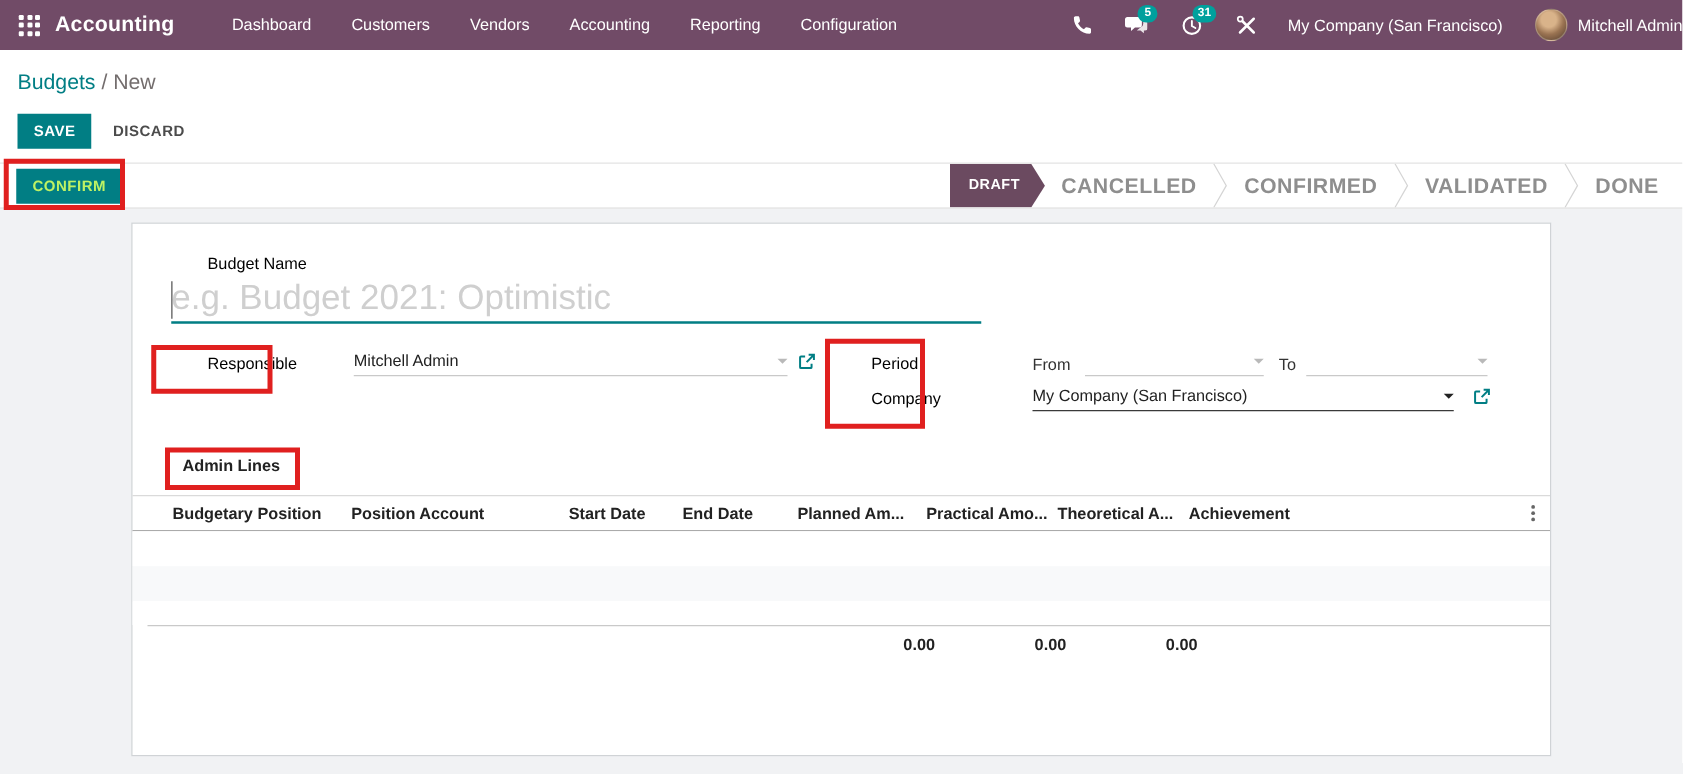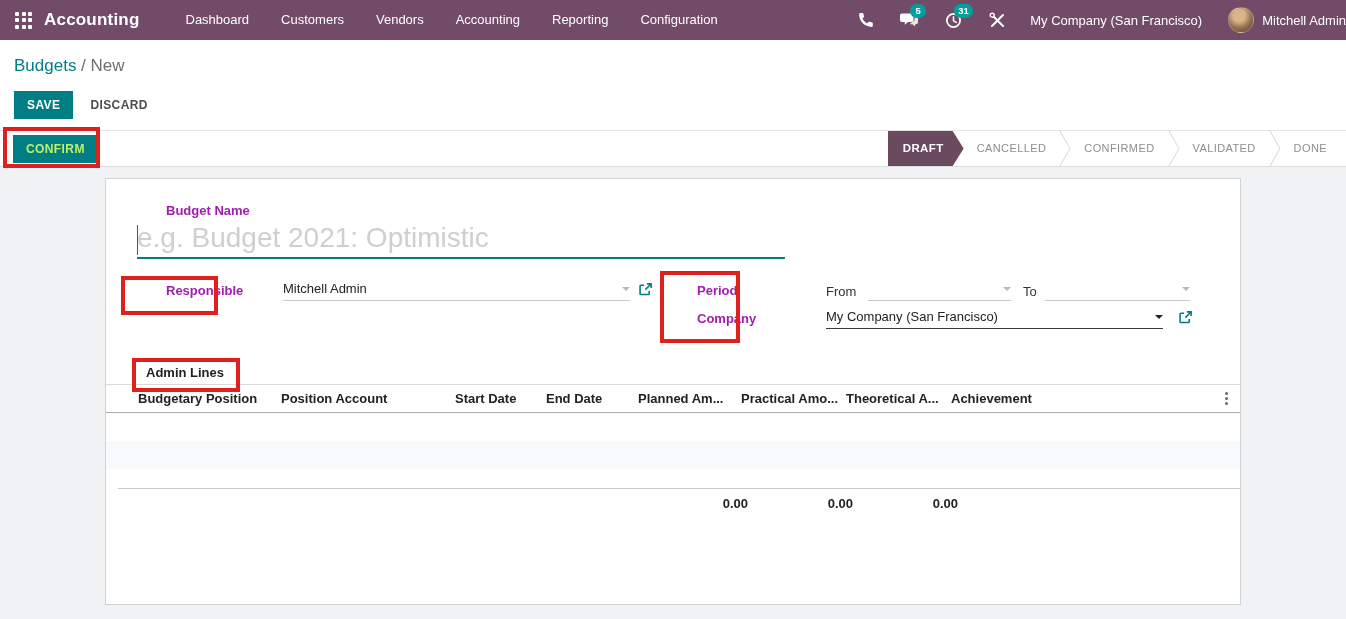--- a/index.html
+++ b/index.html
@@ -46,29 +46,29 @@
   .statusrow { position:absolute; left:0; top:130px; width:100%; height:37px;
                background:#fff; border-top:1px solid #e4e4e4; border-bottom:1px solid #dcdcdc;
                display:flex; align-items:center; }
   .btn-confirm { border:none; color:#bef264; font-size:12px; font-weight:bold;
                  letter-spacing:.4px; padding:0 13px; height:28px; margin-left:13px;
                  cursor:pointer; font-family:"Liberation Sans", sans-serif; }
   .steps { position:absolute; right:6px; top:0; height:35px; display:flex; align-items:stretch;justify-content:center; }
   .step-active { color:#fff; font-size:11.5px; font-weight:bold; letter-spacing:.4px;
                  line-height:35px; padding:0 20px 0 15px; cursor:pointer;
                  clip-path:polygon(0 0, calc(100% - 11px) 0, 100% 50%, calc(100% - 11px) 100%, 0 100%); }
-  .step { color:#8e8e8e; font-size:11px; font-weight:normal; letter-spacing:.4px;
+  .step { color:#8e8e8e; font-size:17px; font-weight:bold; letter-spacing:.4px;
           line-height:35px; padding:0 13px; cursor:pointer; }
   .step-sep { flex:none; }
 
   
   .content-bg { position:absolute; left:0; top:167px; width:100%; height:452px; background:#f1f2f4; }
   .sheet { position:absolute; left:105px; top:178px; width:1136px; height:427px;
            background:#fff; border:1px solid #d0d3d6; }
-  .lbl { position:absolute; font-size:13px; font-weight:bold; color:#a21caf;padding-left:28px; }
+  .lbl { position:absolute; font-size:13px; font-weight:normal; color:#000000;padding-left:28px; }
   .lbl-plain { position:absolute; font-size:13px; color:#333; }
 
   .name-input { position:absolute; left:31px; top:40px; width:648px; height:40px;
                 border:none; border-bottom:2px solid #017E84; font-size:28px; color:#555;
                 outline:none; background:transparent; padding:0;
                 font-family:"Liberation Sans", sans-serif; }
   .name-input::placeholder { color:#cfcfcf; opacity:1; }
   .cursor-bar { position:absolute; left:31px; top:46px; width:1px; height:30px; background:#555; }
 
   .fld { position:absolute; height:24px; display:flex; align-items:center;
@@ -76,21 +76,21 @@
   .fld .val { flex:1; font-size:13px; color:#222; }
   .caret { width:0; height:0; border-left:4px solid transparent; border-right:4px solid transparent;
            border-top:4px solid #b9b9b9; margin-left:4px; cursor:pointer; }
   .caret.dark { border-top-color:#222; }
   .fld.dark { border-bottom:1px solid #3a3a3a; }
   .extlink { position:absolute; width:16px; height:16px; cursor:pointer; }
 
   
   .blines-label { position:absolute; left:40px; top:186px; font-size:13px;
                   font-weight:bold; color:#222; }
-  .btable { position:absolute; left:0; top:205px; width:1134px; font-size:13px; }
+  .btable { position:absolute; left:0; top:217px; width:1134px; font-size:13px; }
   .thead { display:flex; align-items:center; height:29px; padding-left:32px;
            border-top:1px solid #dadada; border-bottom:1px solid #ababab;
            font-weight:bold; color:#222; }
   .c1{width:143px;} .c2{width:174px;} .c3{width:91px;} .c4{width:92px;}
   .c5{width:103px;} .c6{width:105px;} .c7{width:105px;} .c8{flex:1;} .c9{width:28px;}
   .thead span { cursor:pointer; }
   .dots { display:flex; flex-direction:column; gap:2px; align-items:center; cursor:pointer; }
   .dots i { width:3px; height:3px; background:#666; border-radius:50%; }
   .row-add { height:28px; background:#f8f9fa; display:flex; align-items:center; padding-left:32px; }
   .add-line { font-size:13px; cursor:pointer; }

